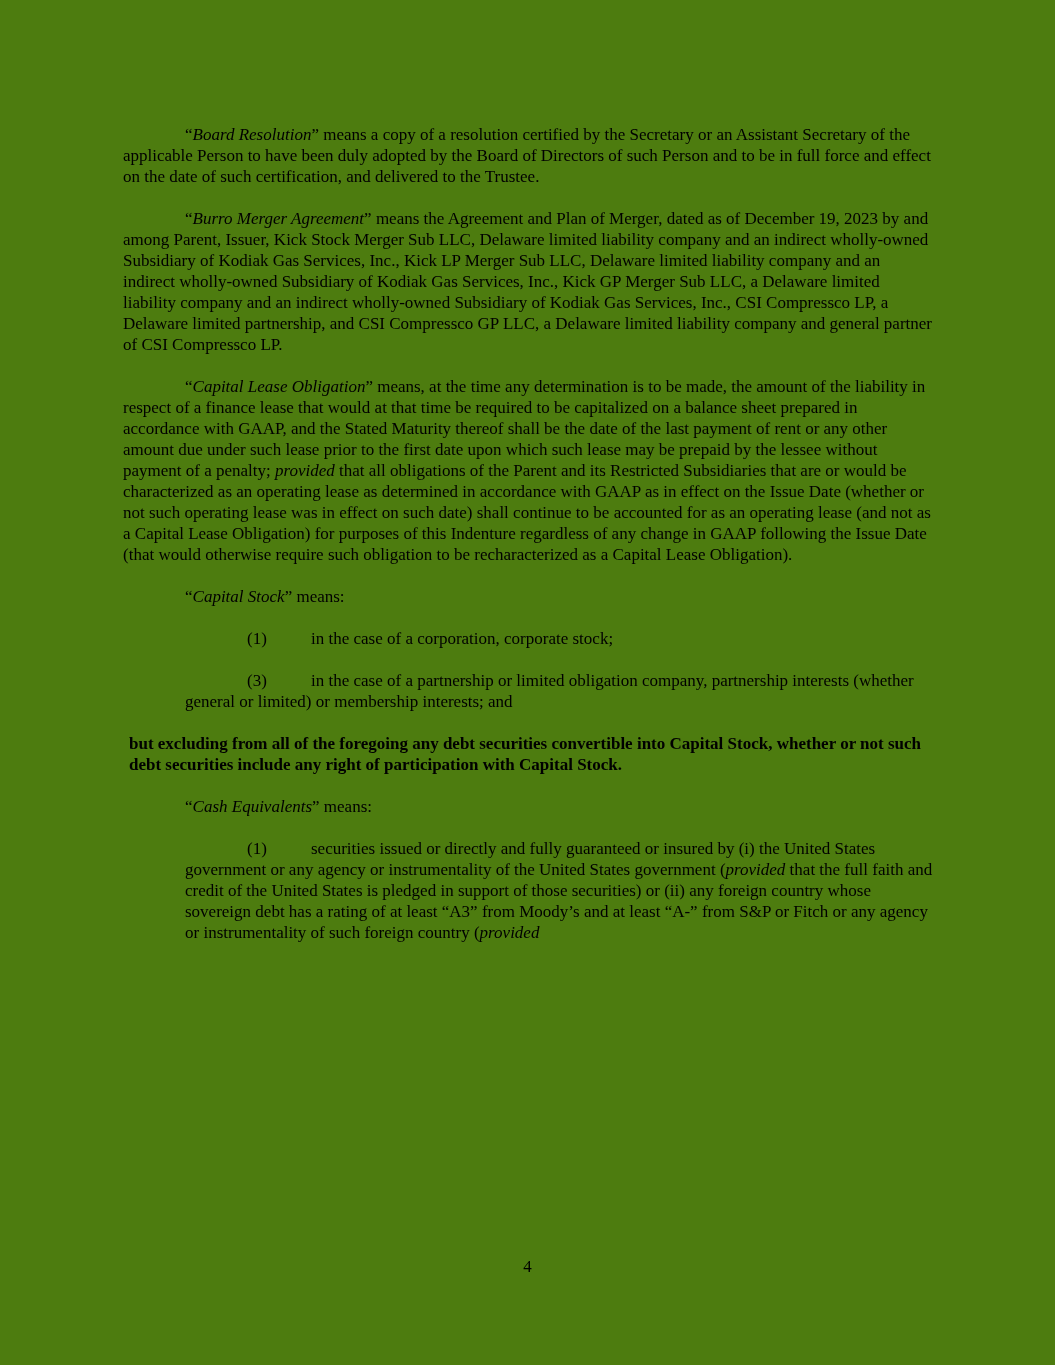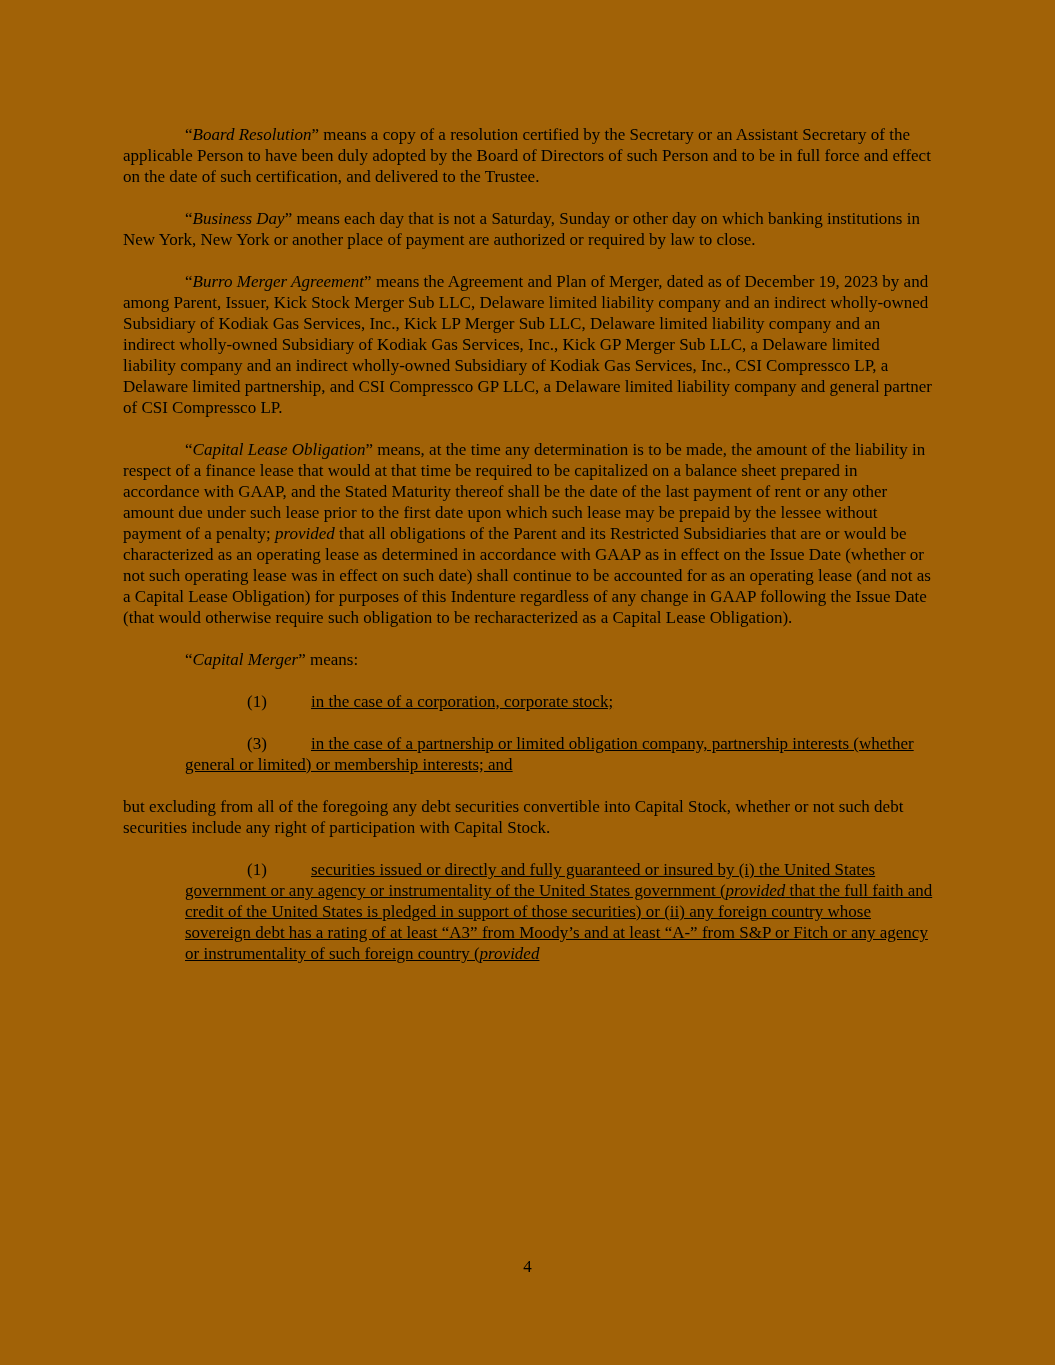--- a/index.html
+++ b/index.html
@@ -4,46 +4,46 @@
 <style>
   html, body {
     margin: 0;
     padding: 0;
     background: #ffffff;
   }
   .page {
     position: relative;
     width: 1055px;
     height: 1365px;
-    background: #a16207;
+    background: #4d7c0f;
     font-family: "Liberation Serif", serif;
     font-size: 17px;
     line-height: 21px;
     color: #000000;
     overflow: hidden;
   }
   .doc-body {
     position: absolute;
     left: 123px;
     top: 124px;
     width: 813px;
     text-align: left;
   }
   .para {
     text-indent: 62px;
     margin: 0 0 21px 0;
   }
   .para-flush {
     text-indent: 0;
-    margin: 0 0 21px 0;
+    margin: 0 0 21px 6px;
+    font-weight: bold;
   }
   .list {
     margin: 0 0 21px 62px;
     text-indent: 62px;
-    text-decoration: underline;
   }
   .num {
     display: inline-block;
     width: 64px;
     text-indent: 0;
   }
   .it {
     font-style: italic;
   }
   .page-number {
@@ -56,23 +56,23 @@
     font-size: 17px;
     color: #000000;
   }
 </style>
 </head>
 <body>
 
 <div class="page">
   <div class="doc-body">
       <div class="para"><span>“</span><span class="it">Board Resolution</span><span>” means a copy of a resolution certified by the Secretary or an Assistant Secretary of the applicable Person to have been duly adopted by the Board of Directors of such Person and to be in full force and effect on the date of such certification, and delivered to the Trustee.</span></div>
-      <div class="para"><span>“</span><span class="it">Business Day</span><span>” means each day that is not a Saturday, Sunday or other day on which banking institutions in New York, New York or another place of payment are authorized or required by law to close.</span></div>
       <div class="para"><span>“</span><span class="it">Burro Merger Agreement</span><span>” means the Agreement and Plan of Merger, dated as of December 19, 2023 by and among Parent, Issuer, Kick Stock Merger Sub LLC, Delaware limited liability company and an indirect wholly-owned Subsidiary of Kodiak Gas Services, Inc., Kick LP Merger Sub LLC, Delaware limited liability company and an indirect wholly-owned Subsidiary of Kodiak Gas Services, Inc., Kick GP Merger Sub LLC, a Delaware limited liability company and an indirect wholly-owned Subsidiary of Kodiak Gas Services, Inc., CSI Compressco LP, a Delaware limited partnership, and CSI Compressco GP LLC, a Delaware limited liability company and general partner of CSI Compressco LP.</span></div>
       <div class="para"><span>“</span><span class="it">Capital Lease Obligation</span><span>” means, at the time any determination is to be made, the amount of the liability in respect of a finance lease that would at that time be required to be capitalized on a balance sheet prepared in accordance with GAAP, and the Stated Maturity thereof shall be the date of the last payment of rent or any other amount due under such lease prior to the first date upon which such lease may be prepaid by the lessee without payment of a penalty; </span><span class="it">provided</span><span> that all obligations of the Parent and its Restricted Subsidiaries that are or would be characterized as an operating lease as determined in accordance with GAAP as in effect on the Issue Date (whether or not such operating lease was in effect on such date) shall continue to be accounted for as an operating lease (and not as a Capital Lease Obligation) for purposes of this Indenture regardless of any change in GAAP following the Issue Date (that would otherwise require such obligation to be recharacterized as a Capital Lease Obligation).</span></div>
-      <div class="para"><span>“</span><span class="it">Capital Merger</span><span>” means:</span></div>
+      <div class="para"><span>“</span><span class="it">Capital Stock</span><span>” means:</span></div>
       <div class="list"><span class="num">(1)</span><span>in the case of a corporation, corporate stock;</span></div>
       <div class="list"><span class="num">(3)</span><span>in the case of a partnership or limited obligation company, partnership interests (whether general or limited) or membership interests; and</span></div>
       <div class="para-flush"><span>but excluding from all of the foregoing any debt securities convertible into Capital Stock, whether or not such debt securities include any right of participation with Capital Stock.</span></div>
+      <div class="para"><span>“</span><span class="it">Cash Equivalents</span><span>” means:</span></div>
       <div class="list"><span class="num">(1)</span><span>securities issued or directly and fully guaranteed or insured by (i) the United States government or any agency or instrumentality of the United States government (</span><span class="it">provided</span><span> that the full faith and credit of the United States is pledged in support of those securities) or (ii) any foreign country whose sovereign debt has a rating of at least “A3” from Moody’s and at least “A-” from S&amp;P or Fitch or any agency or instrumentality of such foreign country (</span><span class="it">provided</span></div>
     </div>
   <div class="page-number">4</div>
 </div>
 
 </body></html>

